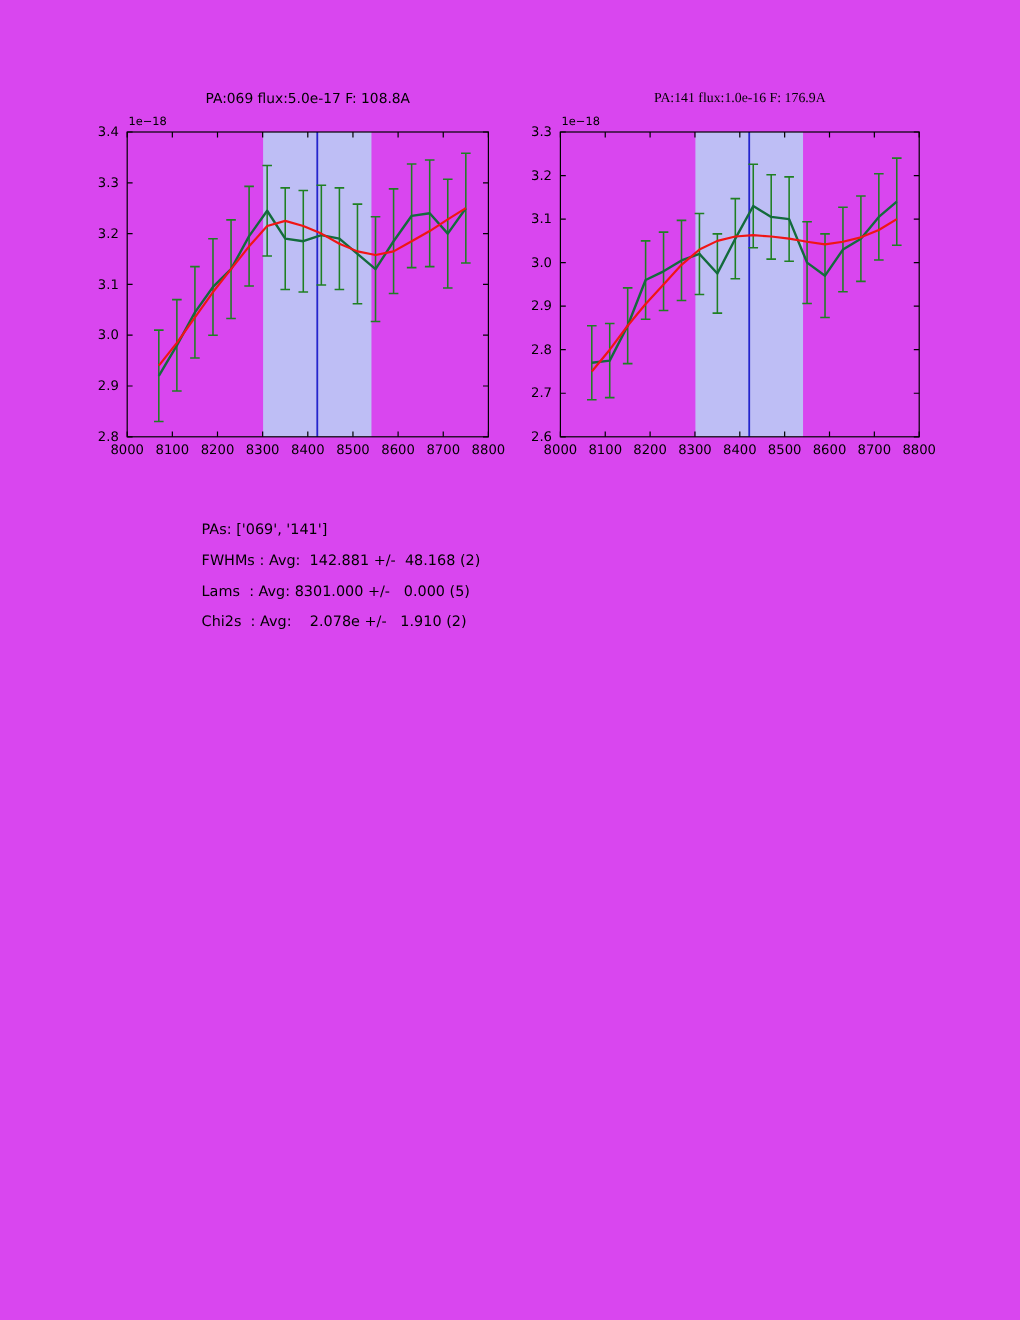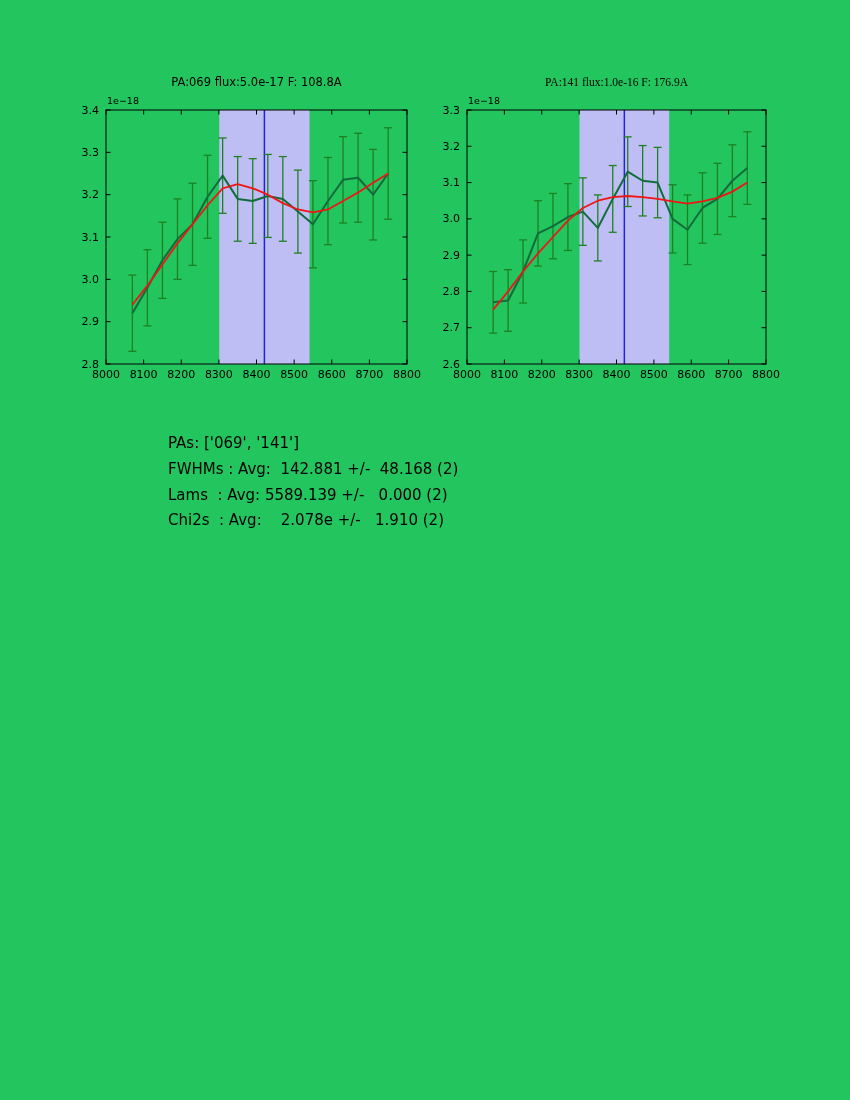--- a/index.html
+++ b/index.html
@@ -1,27 +1,27 @@
 <!DOCTYPE html>
 <html><head>
 <meta charset="utf-8">
 <style>
   html,body{margin:0;padding:0;background:#ffffff;}
   .figure{
-    position:relative;width:850px;height:1100px;background:#22c55e;
+    position:relative;width:850px;height:1100px;background:#d946ef;
     font-family:"DejaVu Sans",sans-serif;color:#000;overflow:hidden;
   }
   .chart{position:absolute;width:385px;height:322px;}
   .titles{position:absolute;top:4px;text-align:center;font-size:11.5px;line-height:16px;color:#000;}
   .plot-svg{position:absolute;left:0;top:0;}
   svg text{font-family:"DejaVu Sans",sans-serif;fill:#000;}
   .tick-label{font-size:11px;}
   .offset-label{font-size:9.5px;}
   .stats{position:absolute;left:168px;top:434px;}
-  .sline{height:25.8px;font-size:15px;white-space:pre;color:#000;}
+  .sline{height:25.8px;font-size:12px;white-space:pre;color:#000;}
 </style>
 </head>
 <body>
 
 <div class="figure">
 
   <div class="chart" style="left:60px;top:70px;">
     <div class="titles" style="left:46px;width:301px;">
       <div>PA:069 flux:5.0e-17 F: 108.8A</div>
     </div>
@@ -280,17 +280,17 @@
           <line x1="340.5" y1="40" x2="345" y2="40" stroke="#000000" stroke-width="1"></line>
           <text x="39" y="43.5" text-anchor="end" class="tick-label">3.3</text>
         </g>
         <text x="47" y="34" text-anchor="start" class="offset-label">1e−18</text>
       </svg>
   </div>
 
   <div class="stats">
     <div class="sline">PAs: ['069', '141']</div>
     <div class="sline">FWHMs : Avg:  142.881 +/-  48.168 (2)</div>
-    <div class="sline">Lams  : Avg: 5589.139 +/-   0.000 (2)</div>
+    <div class="sline">Lams  : Avg: 8301.000 +/-   0.000 (5)</div>
     <div class="sline">Chi2s  : Avg:    2.078e +/-   1.910 (2)</div>
   </div>
 
 </div>
 
 </body></html>

